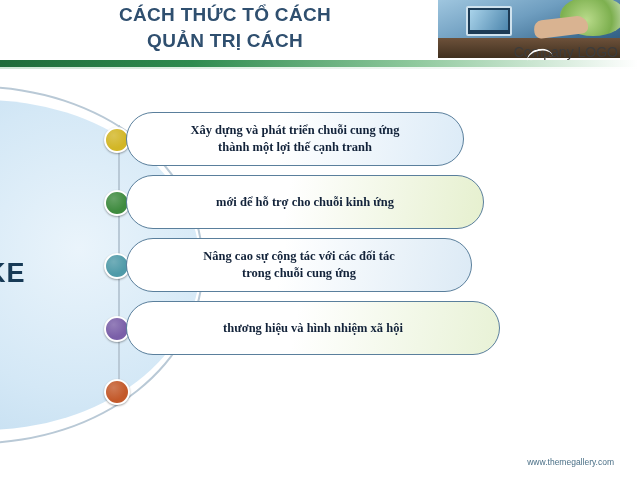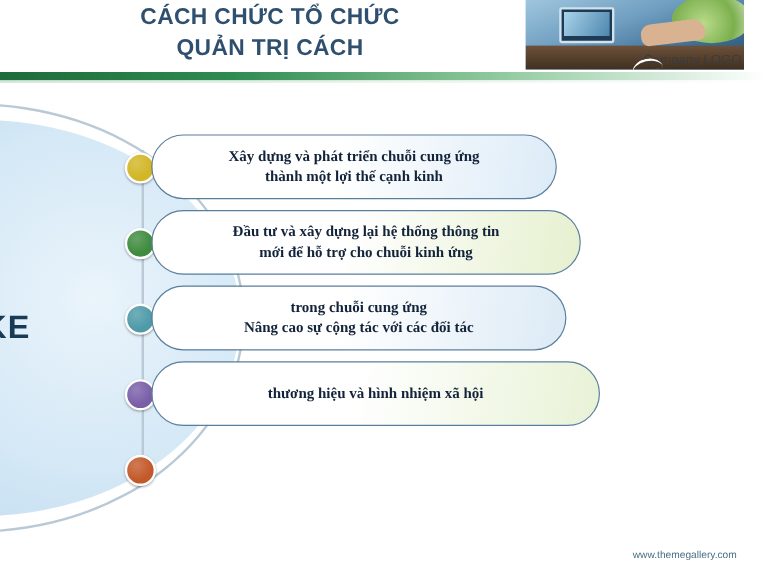--- a/index.html
+++ b/index.html
@@ -72,21 +72,21 @@
     width: 66px; height: 40px;
     background: radial-gradient(circle at 40% 60%, #bfe08a 0%, #7fb24a 55%, #e8f3d8 100%);
     border-radius: 50%;
     opacity: 0.95;
   }
   .company-logo {
     position: absolute;
     right: 20px;
     top: 44px;
     font-family: "Liberation Sans", sans-serif;
-    font-size: 11px;
+    font-size: 14px;
     color: #3c3c3c;
     z-index: 5;
   }
   .logo-swoosh {
     position: absolute;
     right: 86px;
     top: 49px;
     width: 26px;
     height: 10px;
     border-top: 2px solid #ffffff;
@@ -211,21 +211,21 @@
     font-family: "Liberation Sans", sans-serif;
     font-size: 8.5px;
     color: #4a6f86;
     margin-top: 48px;
   }
 </style>
 </head>
 <body>
 
 <div class="slide-title">
-  <span class="title-line">CÁCH CHỨC TỔ CHỨC</span>
+  <span class="title-line">CÁCH THỨC TỔ CÁCH</span>
   <span class="title-line">QUẢN TRỊ CÁCH</span>
 </div>
 
 <div class="header-image">
   <div class="greenery"></div>
   <div class="desk"></div>
   <div class="screen"></div>
   <div class="screen-glow"></div>
   <div class="hand"></div>
 </div>
@@ -241,41 +241,40 @@
 
 <div class="spine"></div>
 
 <div class="rows">
 
   <div class="row">
     <div class="bullet" id="b0" style="background: radial-gradient(circle at 35% 30%, rgba(255, 255, 255, 0.2), rgb(210, 182, 38) 60%) rgb(210, 182, 38);"></div>
     <div class="pill w1" id="p0" style="background: linear-gradient(100deg, rgb(255, 255, 255) 0%, rgb(255, 255, 255) 45%, rgb(220, 235, 247) 100%);">
       <div class="pill-text">
         <span class="l">Xây dựng và phát triển chuỗi cung ứng</span>
-        <span class="l">thành một lợi thế cạnh kinh</span>
+        <span class="l">thành một lợi thế cạnh tranh</span>
       </div>
     </div>
   </div>
 
   <div class="row">
     <div class="bullet" id="b1" style="background: radial-gradient(circle at 35% 30%, rgba(255, 255, 255, 0.2), rgb(63, 139, 63) 60%) rgb(63, 139, 63);"></div>
     <div class="pill w2" id="p1" style="background: linear-gradient(100deg, rgb(255, 255, 255) 0%, rgb(255, 255, 255) 45%, rgb(230, 240, 207) 100%);">
       <div class="pill-text">
-        <span class="l">Đầu tư và xây dựng lại hệ thống thông tin</span>
         <span class="l">mới để hỗ trợ cho chuỗi kinh ứng</span>
       </div>
     </div>
   </div>
 
   <div class="row">
     <div class="bullet" id="b2" style="background: radial-gradient(circle at 35% 30%, rgba(255, 255, 255, 0.2), rgb(79, 154, 168) 60%) rgb(79, 154, 168);"></div>
     <div class="pill w3" id="p2" style="background: linear-gradient(100deg, rgb(255, 255, 255) 0%, rgb(255, 255, 255) 45%, rgb(220, 234, 245) 100%);">
       <div class="pill-text">
+        <span class="l">Nâng cao sự cộng tác với các đối tác</span>
         <span class="l">trong chuỗi cung ứng</span>
-        <span class="l">Nâng cao sự cộng tác với các đối tác</span>
       </div>
     </div>
   </div>
 
   <div class="row">
     <div class="bullet" id="b3" style="background: radial-gradient(circle at 35% 30%, rgba(255, 255, 255, 0.2), rgb(122, 95, 168) 60%) rgb(122, 95, 168);"></div>
     <div class="pill w4" id="p3" style="background: linear-gradient(100deg, rgb(255, 255, 255) 0%, rgb(255, 255, 255) 45%, rgb(232, 242, 214) 100%);">
       <div class="pill-text">
         <span class="l">thương hiệu và hình nhiệm xã hội</span>
       </div>

